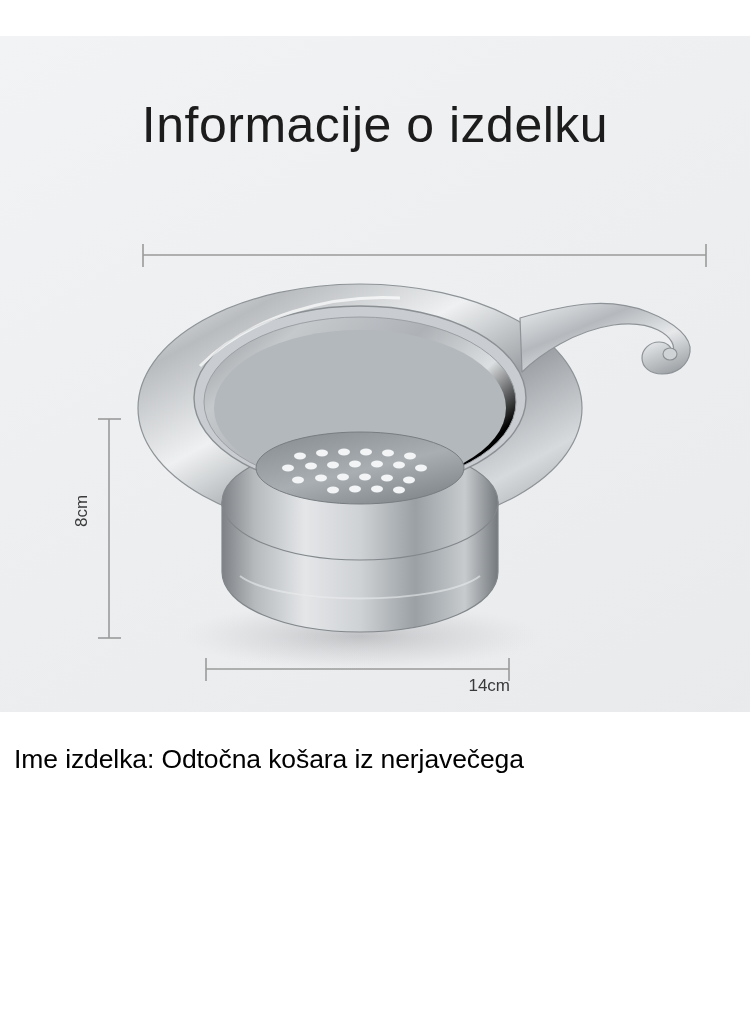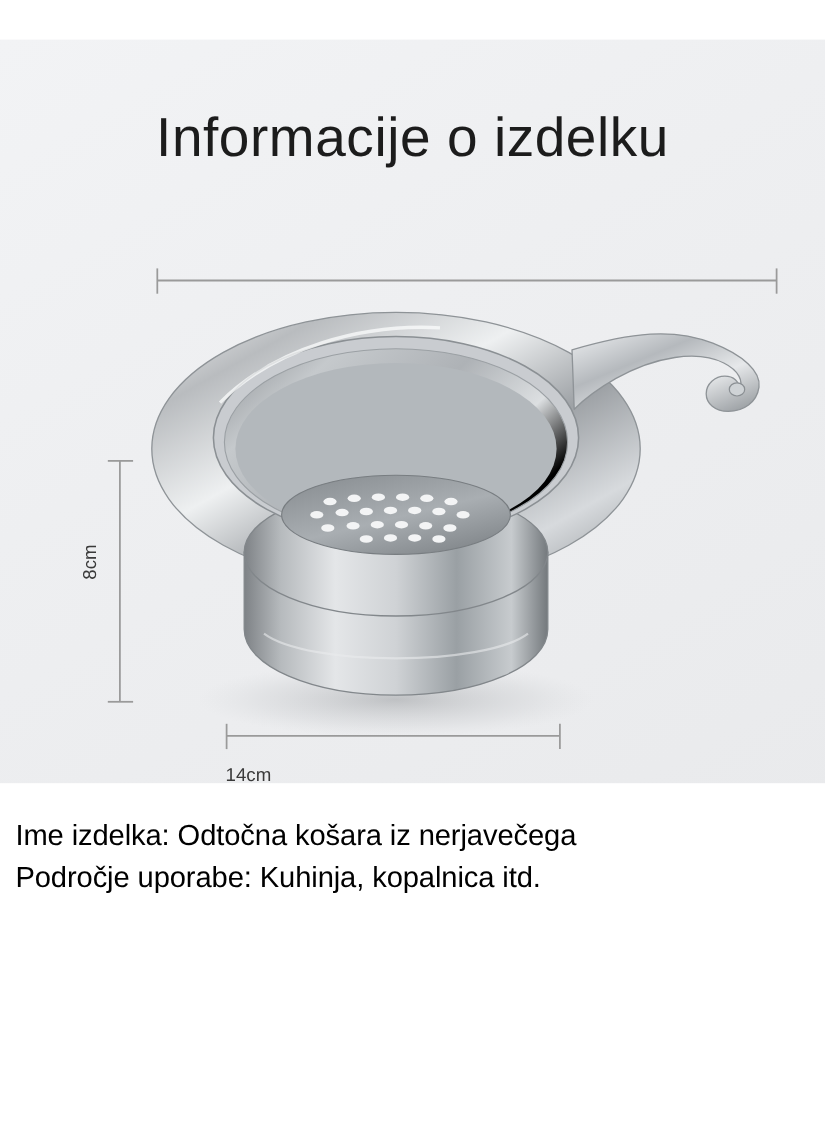--- a/index.html
+++ b/index.html
@@ -54,23 +54,23 @@
     font-family: "Liberation Sans", sans-serif;
   }
   .dim-top {
     left: 0;
     top: 180px;
     width: 750px;
     text-align: center;
   }
   .dim-bottom {
     left: 205px;
-    top: 659px;
+    top: 640px;
     width: 305px;
-    text-align: left;
+    text-align: right;
   }
   .dim-left {
     left: 62px;
     top: 465px;
     width: 40px;
     text-align: center;
     transform: rotate(-90deg);
     transform-origin: center center;
   }
 
@@ -240,16 +240,15 @@
       <path d="M 200 330 C 250 280 330 258 400 262" fill="none" stroke="#fbfcfc" stroke-width="3" opacity="0.75"></path>
       <path d="M 240 540 C 280 570 440 570 480 540" fill="none" stroke="#e9ebec" stroke-width="2" opacity="0.6"></path>
     </svg>
 
     <div class="dim-label dim-left">8cm</div>
     <div class="dim-label dim-bottom">14cm</div>
   </div>
 
   <div class="description">
     <p>Ime izdelka: Odtočna košara iz nerjavečega</p>
-    <p>Področje uporabe: Kuhinja, kopalnica itd.</p>
   </div>
 
 </div>
 
 </body></html>

